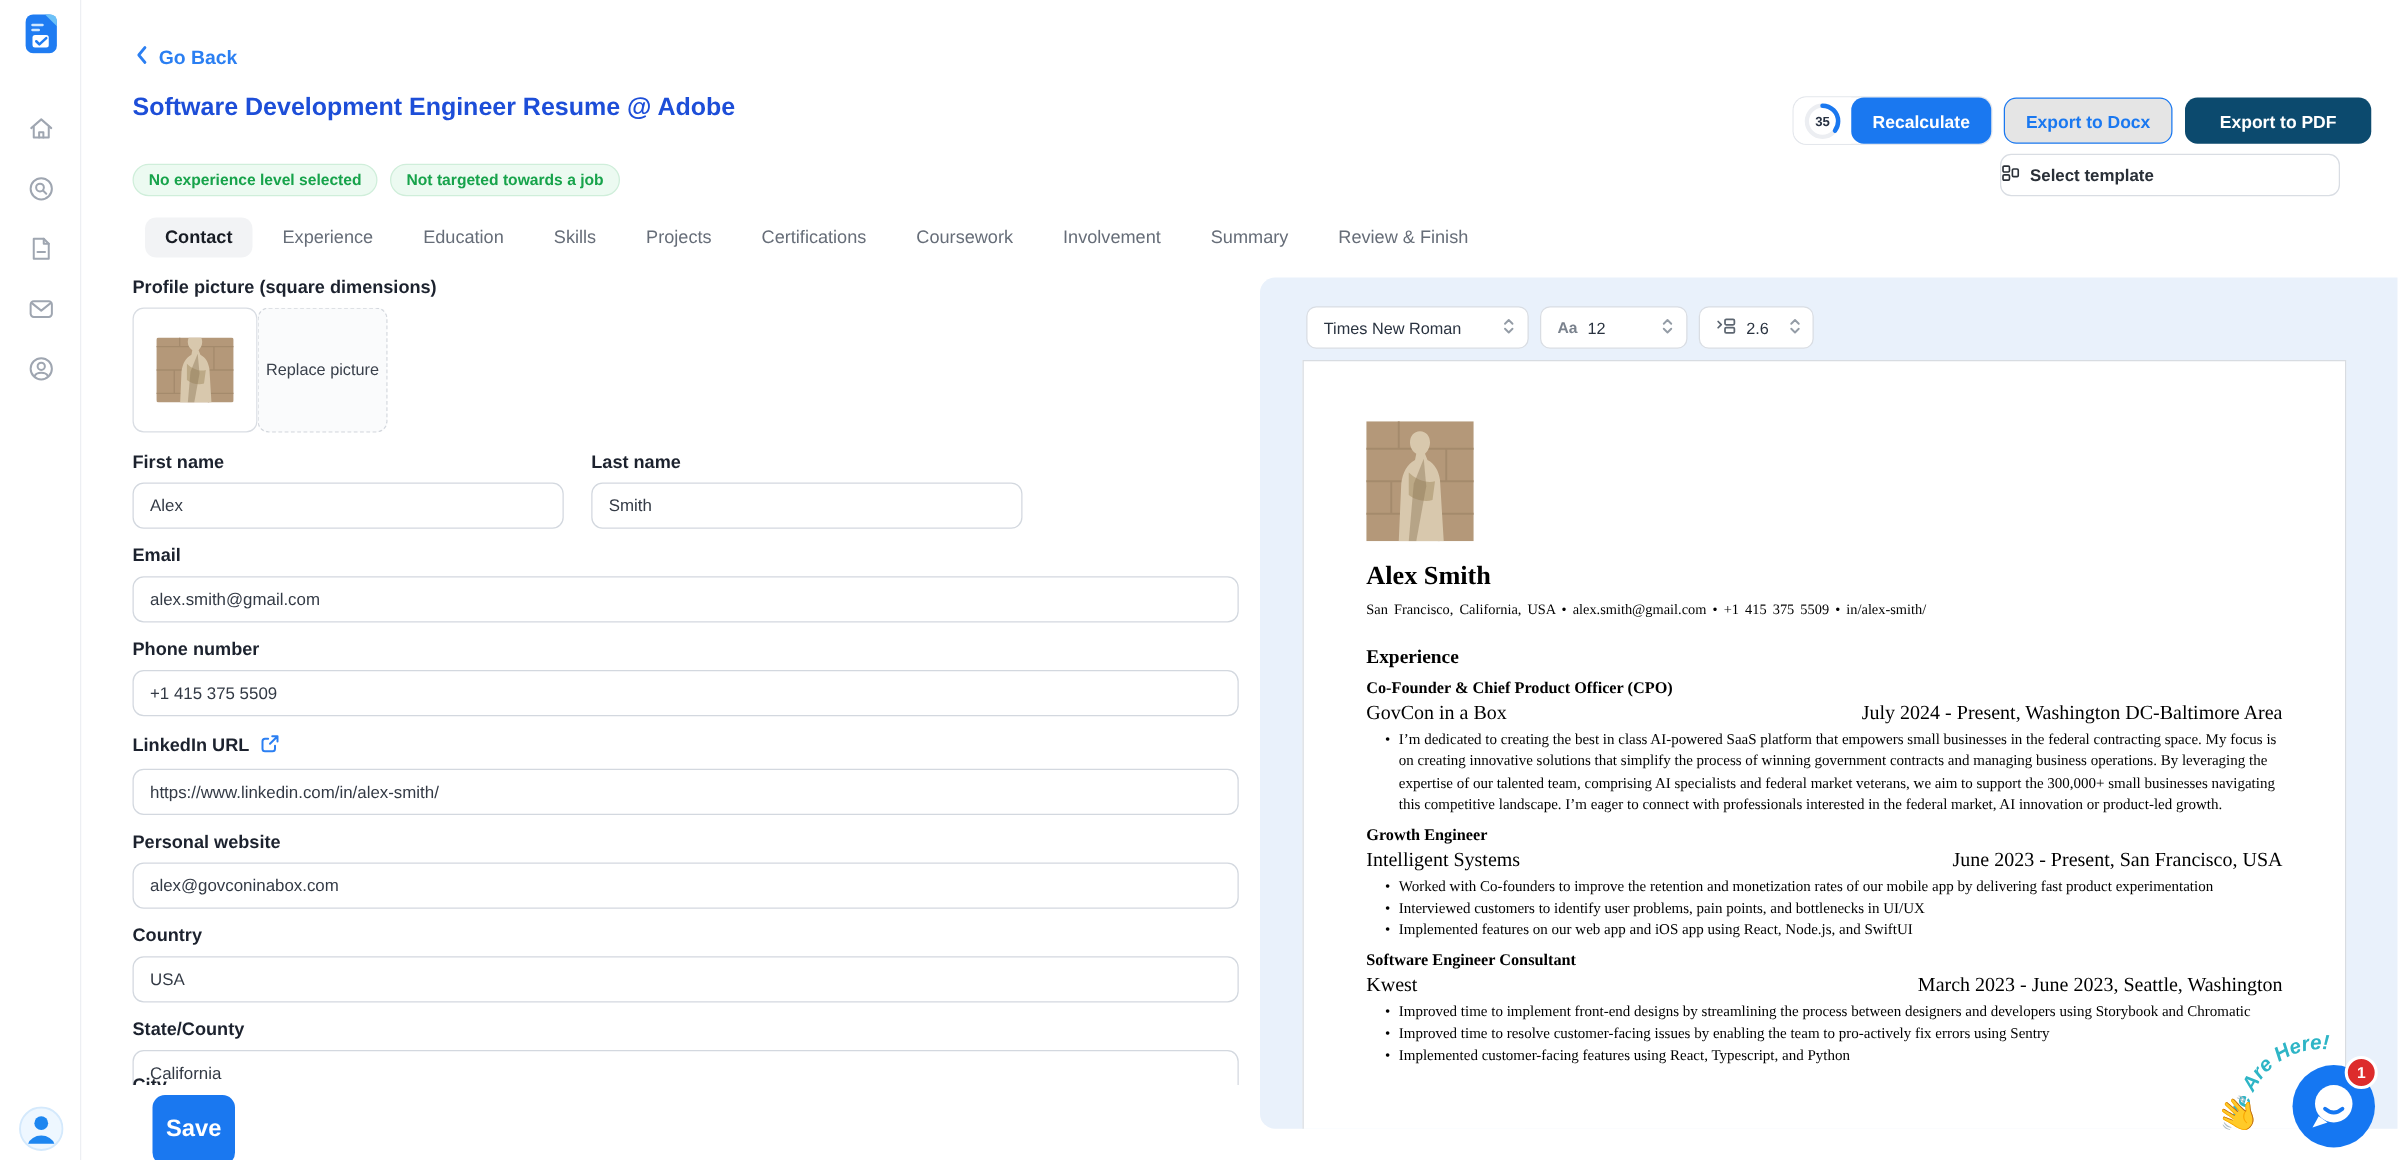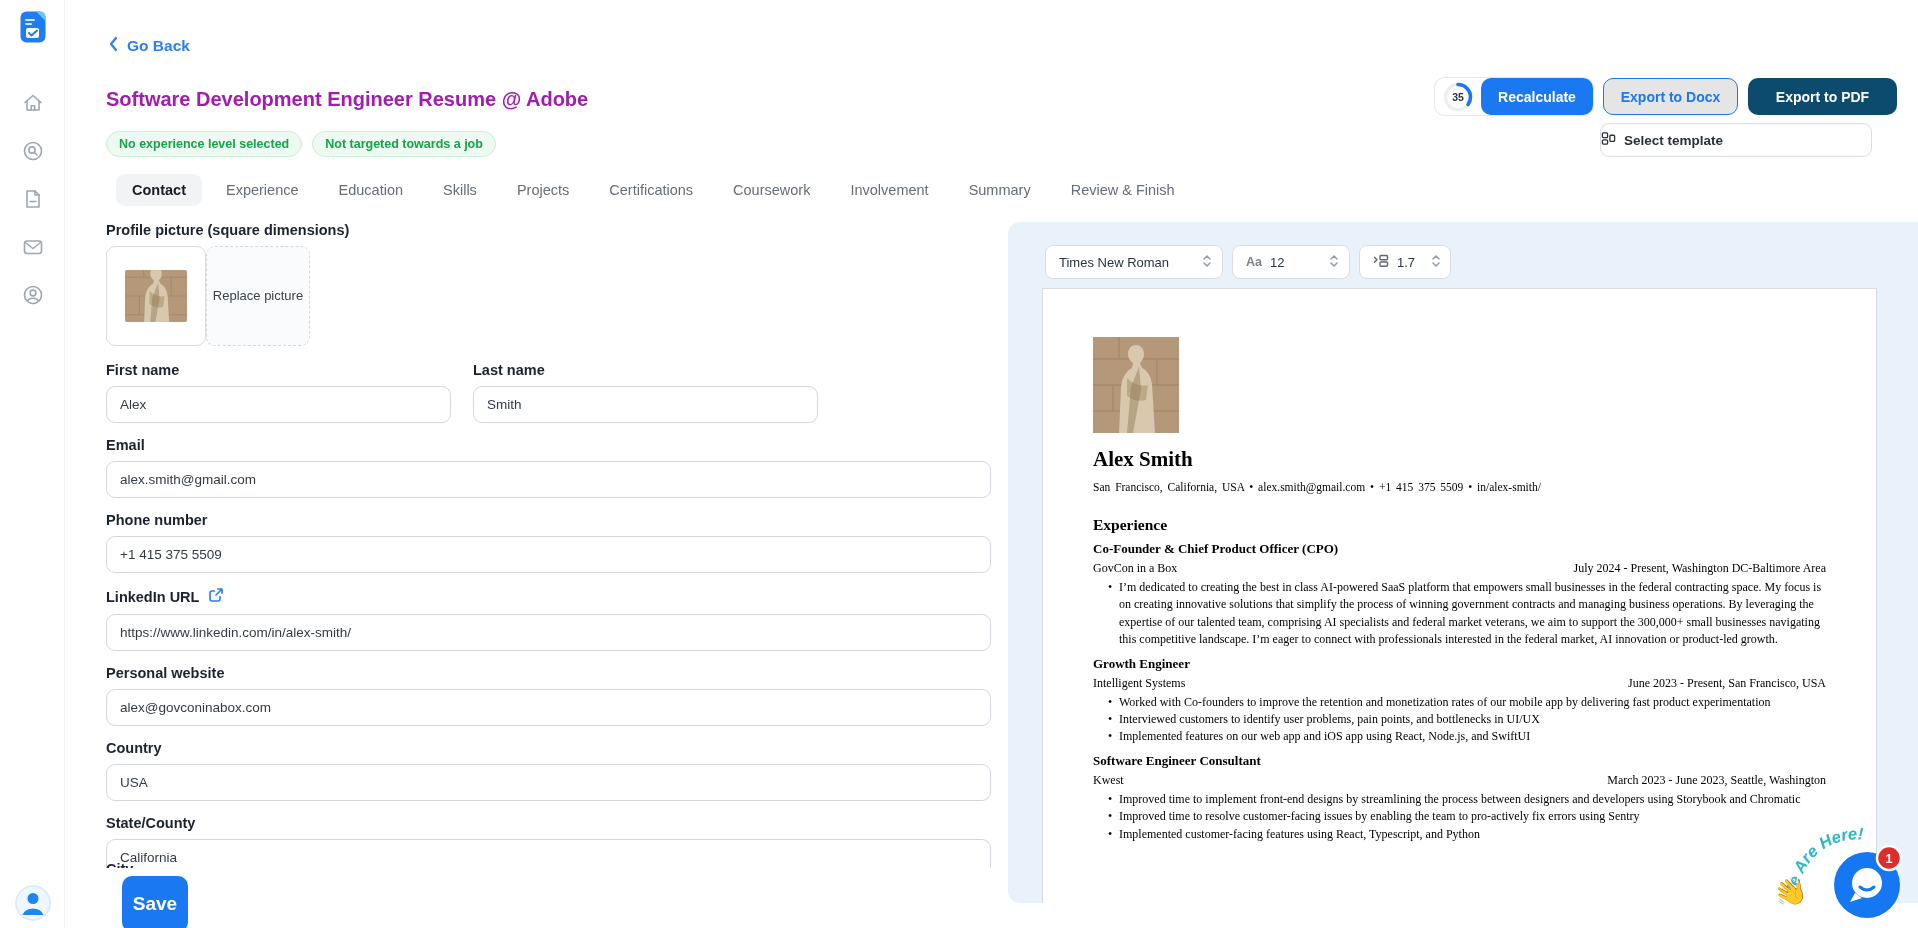--- a/index.html
+++ b/index.html
@@ -9,21 +9,21 @@
   
   .sidebar { position:absolute; left:0; top:0; width:65px; height:928px; background:#fff; border-right:1px solid #edeff3; z-index:5; }
   .logo { position:absolute; left:20px; top:11px; cursor:pointer; }
   .side-nav { position:absolute; left:0; top:92px; width:65px; display:flex; flex-direction:column; align-items:center; gap:26px; }
   .side-ic { width:22px; height:22px; cursor:pointer; }
   .side-ic svg { display:block; }
   .side-avatar { position:absolute; left:15px; top:885px; cursor:pointer; }
 
   
   .go-back { position:absolute; left:108px; top:36px; display:flex; align-items:center; gap:9px; color:#2b7ff2; font-size:15.5px; font-weight:700; cursor:pointer; }
-  .page-title { position:absolute; left:106px; top:88px; font-size:20px; font-weight:700; color:#a21caf; }
+  .page-title { position:absolute; left:106px; top:75px; font-size:20px; font-weight:700; color:#1d4ed8; }
   .badges { position:absolute; left:106px; top:131px; display:flex; gap:10px; }
   .badge { height:26px; display:flex; align-items:center; padding:0 12px; background:#ecfaf1; border:1px solid #cfeeda; border-radius:13px; color:#17a34b; font-size:12.5px; font-weight:700; }
 
   .header-actions { position:absolute; left:1435px; top:78px; display:flex; gap:8px; align-items:stretch; height:37px; }
   .score-recalc { display:flex; align-items:stretch; border-radius:10px; box-shadow:0 0 0 1px #e4e7ec; background:#fff; cursor:pointer; }
   .score-cell { width:46px; display:flex; align-items:center; justify-content:center; border-radius:10px 0 0 10px; background:#fff; }
   .btn-recalc { width:112px; border:none; background:#1a78f0; color:#fff; font-weight:700; font-size:14px; border-radius:10px; cursor:pointer; font-family:inherit; }
   .btn-docx { width:135px; margin-left:2px; background:#e5e5e5; border:1.5px solid #1a78f0; color:#1a78f0; font-weight:700; font-size:14px; border-radius:10px; cursor:pointer; font-family:inherit; }
   .btn-pdf  { width:149px; margin-left:2px; background:#0c4a6e; border:none; color:#fff; font-weight:700; font-size:14px; border-radius:10px; cursor:pointer; font-family:inherit; }
   .btn-template { position:absolute; left:1600px; top:123px; width:272px; height:34px; background:#fff; border:1px solid #d9dde3; border-radius:9px; display:flex; align-items:center; justify-content:flex-start; gap:8px; font-size:13.5px; font-weight:700; color:#2a3038; cursor:pointer; font-family:inherit; }
@@ -59,21 +59,21 @@
   .dim { color:#7a828d; font-weight:700; font-size:12.5px; }
   .spacer { flex:1; }
 
   .resume-page { position:absolute; left:34px; top:66px; width:835px; height:760px; background:#fff; border:1px solid #d8dce1; padding:48px 50px 0 50px; font-family:"Liberation Serif",serif; color:#000; }
   .r-photo { margin-bottom:10px; }
   .r-name { font-size:21px; font-weight:700; margin-bottom:9px; }
   .r-contact { font-size:11.5px; margin-bottom:23px; word-spacing:2px; }
   .r-h2 { font-size:15.5px; font-weight:700; margin-bottom:7px; }
   .job { margin-bottom:7px; }
   .job-title { font-size:13px; font-weight:700; margin-bottom:4px; }
-  .job-row { display:flex; justify-content:space-between; font-size:12px; margin-bottom:3px;text-align:center; }
+  .job-row { display:flex; justify-content:space-between; font-size:16px; margin-bottom:3px;text-align:center; }
   .bullets { list-style:none; }
   .bullets li { position:relative; font-size:12px; line-height:1.45; padding-left:26px; }
   .bullets li::before { content:"•"; position:absolute; left:15px; }
 
   
   .chat-widget { position:absolute; left:1768px; top:786px; z-index:9; }
   .chat-btn { cursor:pointer; }
 </style>
 </head>
 <body>
@@ -293,21 +293,21 @@
       </span>
     </div>
     <div class="pv-select sel-line">
       <span>
         <svg width="16" height="14" viewBox="0 0 16 14" fill="none" stroke="#5d6671" stroke-width="1.4" stroke-linecap="round" stroke-linejoin="round">
             <path d="M1.5 3.2 4 5.7 1.5 8.2"></path>
             <rect x="7" y="1.5" width="7.5" height="4.3" rx="1"></rect>
             <rect x="7" y="8" width="7.5" height="4.3" rx="1"></rect>
           </svg>
       </span>
-      <span class="val">1.7</span>
+      <span class="val">2.6</span>
       <span class="spacer"></span>
       <span>
         <svg width="10" height="16" viewBox="0 0 10 16" fill="none" stroke="#949ca6" stroke-width="1.5" stroke-linecap="round" stroke-linejoin="round">
             <path d="M2 6l3-3 3 3"></path>
             <path d="M2 10l3 3 3-3"></path>
           </svg>
       </span>
     </div>
   </div>
 

